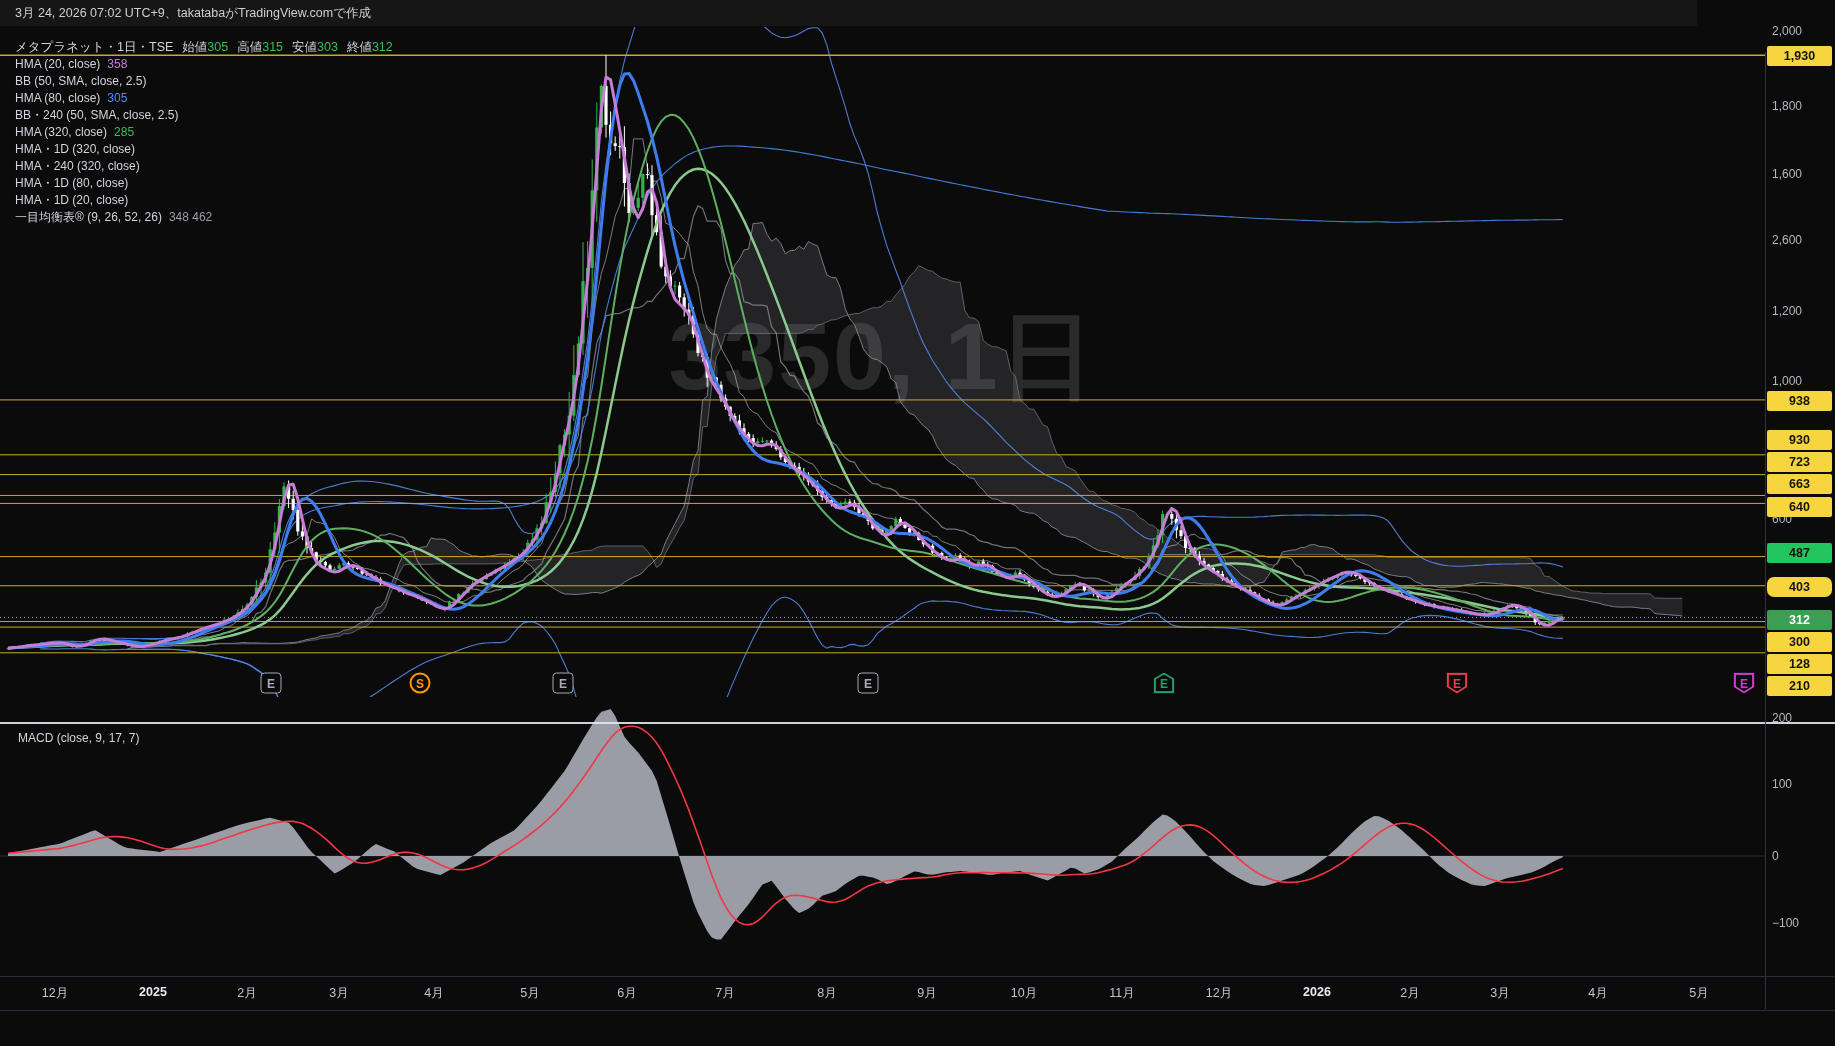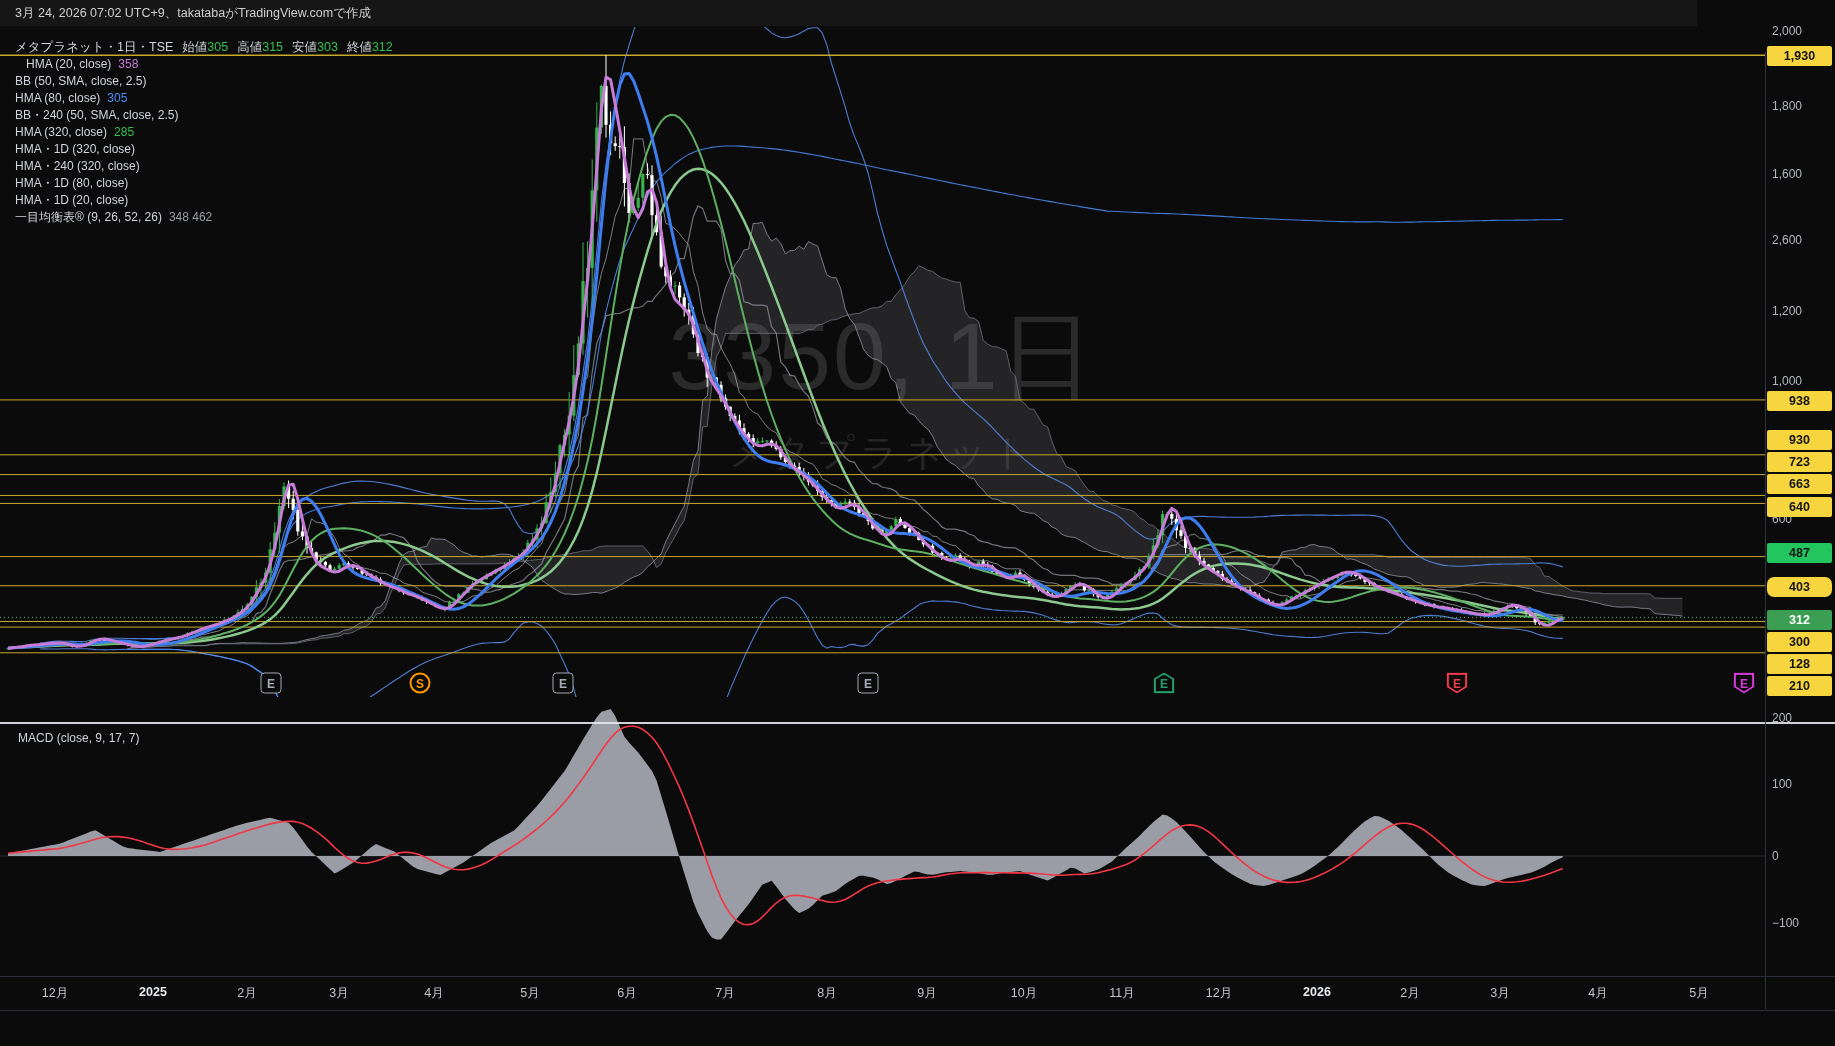--- a/index.html
+++ b/index.html
@@ -9,21 +9,21 @@
   #app{position:absolute;inset:0;background:#0b0b0c;}
   
   #topbar{position:absolute;left:0;top:0;width:1697px;height:26px;background:#161616;
           border-bottom:1px solid #222;color:#cfcfcf;font-size:12.5px;line-height:26px;}
   #topbar span{margin-left:15px;}
   
   #chart-wrap{position:absolute;left:0;top:26px;width:1835px;height:958px;background:#0b0b0c;}
   #chart-svg{position:absolute;left:0;top:0;}
   
   #watermark{position:absolute;left:0;top:268px;width:1765px;text-align:center;pointer-events:none;}
-  #wm1{font-size:95px;font-weight:400;color:rgba(255,255,255,0.13);letter-spacing:2px;}
+  #wm1{font-size:95px;font-weight:700;color:rgba(255,255,255,0.13);letter-spacing:2px;}
   #wm2{font-size:37px;color:rgba(255,255,255,0.11);margin-top:6px;letter-spacing:6px;}
   
   #legend{position:absolute;left:15px;top:6px;}
   .lrow{position:absolute;left:0;white-space:nowrap;font-size:12px;color:#d1d4dc;height:16px;line-height:16px;}
   .lrow .val{margin-left:7px;}
   .sym{font-size:12.5px;}
   .sym .ohlc-l{color:#d1d4dc;margin-left:9px;}
   .sym .ohlc-v{color:#35c04f;}
   
   .ptick{position:absolute;left:1772px;width:60px;color:#b5b8c0;font-size:12px;height:14px;line-height:14px;}
@@ -60,21 +60,20 @@
 
 <div id="app">
 
   <div id="topbar">
     <span>3月 24, 2026 07:02 UTC+9、takatabaがTradingView.comで作成</span>
   </div>
 
   <div id="chart-wrap">
     <div id="watermark">
       <div id="wm1">3350, 1日</div>
-      <div id="wm2">メタプラネット</div>
     </div>
     <svg id="chart-svg" width="1835" height="958">
         <defs>
           <clipPath id="clip-price">
             <rect x="0" y="1" width="1765" height="670"></rect>
           </clipPath>
           <clipPath id="clip-macd">
             <rect x="0" y="672" width="1765" height="251"></rect>
           </clipPath>
         </defs>
@@ -784,21 +783,21 @@
           <line x1="0" y1="591.3757946295203" x2="1765" y2="591.3757946295203" stroke="#44c767" stroke-width="1" stroke-dasharray="1 3"></line>
         </g>
         <g clip-path="url(#clip-macd)">
           <line x1="0" y1="830" x2="1765" y2="830" stroke="#2a2e39" stroke-width="1"></line>
           <path d="M8,830 L8.0,827.3 L12.6,826.4 L17.2,825.6 L21.8,824.7 L26.4,823.9 L31.0,823.0 L35.6,822.2 L40.2,821.3 L44.8,820.5 L49.4,819.6 L54.0,818.8 L58.6,817.9 L63.2,816.4 L67.8,814.6 L72.4,812.8 L77.0,811.0 L81.6,809.2 L86.2,807.4 L90.8,805.6 L95.4,804.2 L100.0,806.9 L104.6,809.7 L109.2,812.4 L113.8,815.1 L118.4,817.9 L123.0,820.6 L127.6,822.1 L132.2,822.6 L136.8,823.2 L141.4,823.7 L146.0,824.2 L150.6,824.8 L155.2,825.3 L159.8,825.9 L164.4,824.4 L169.0,822.8 L173.6,821.2 L178.2,819.7 L182.8,818.1 L187.4,816.5 L192.0,814.9 L196.6,813.4 L201.2,811.8 L205.8,810.2 L210.4,808.6 L215.0,807.1 L219.6,805.5 L224.2,803.9 L228.8,802.3 L233.4,800.8 L238.0,799.2 L242.6,797.9 L247.2,796.8 L251.8,795.8 L256.4,794.7 L261.0,793.7 L265.6,792.6 L270.2,791.7 L274.8,793.0 L279.4,794.2 L284.0,795.5 L288.6,796.7 L293.2,801.5 L297.8,807.8 L302.4,814.1 L307.0,820.4 L311.6,826.0 L316.2,830.3 L320.8,834.6 L325.4,838.9 L330.0,843.2 L334.6,847.4 L339.2,845.2 L343.8,842.4 L348.4,839.5 L353.0,836.7 L357.6,833.2 L362.2,829.1 L366.8,825.0 L371.4,820.9 L376.0,818.1 L380.6,820.0 L385.2,821.9 L389.8,823.8 L394.4,825.6 L399.0,829.2 L403.6,833.0 L408.2,836.7 L412.8,840.5 L417.4,843.0 L422.0,844.2 L426.6,845.5 L431.2,846.8 L435.8,848.0 L440.4,849.0 L445.0,846.4 L449.6,843.9 L454.2,841.4 L458.8,838.9 L463.4,836.4 L468.0,833.3 L472.6,830.1 L477.2,826.8 L481.8,823.5 L486.4,820.2 L491.0,817.1 L495.6,814.6 L500.2,812.1 L504.8,809.6 L509.4,807.0 L514.0,804.5 L518.6,800.0 L523.2,795.0 L527.8,789.9 L532.4,784.9 L537.0,779.9 L541.6,774.5 L546.2,768.6 L550.8,762.7 L555.4,756.7 L560.0,750.8 L564.6,744.9 L569.2,737.2 L573.8,729.3 L578.4,721.4 L583.0,713.5 L587.6,706.0 L592.2,698.6 L596.8,691.3 L601.4,685.8 L606.0,684.4 L610.6,683.1 L615.2,690.0 L619.8,700.4 L624.4,710.8 L629.0,716.6 L633.6,721.6 L638.2,726.6 L642.8,732.5 L647.4,738.8 L652.0,745.1 L656.6,754.5 L661.2,769.8 L665.8,785.0 L670.4,800.5 L675.0,816.3 L679.6,832.1 L684.2,846.9 L688.8,861.6 L693.4,876.3 L698.0,887.3 L702.6,896.3 L707.2,905.3 L711.8,911.6 L716.4,913.5 L721.0,913.6 L725.6,907.5 L730.2,901.4 L734.8,895.3 L739.4,889.6 L744.0,884.0 L748.6,878.3 L753.2,871.8 L757.8,865.0 L762.4,858.6 L767.0,856.7 L771.6,854.8 L776.2,860.4 L780.8,866.7 L785.4,872.9 L790.0,878.3 L794.6,883.6 L799.2,887.0 L803.8,884.9 L808.4,882.8 L813.0,879.0 L817.6,874.3 L822.2,869.7 L826.8,868.2 L831.4,866.8 L836.0,864.9 L840.6,861.5 L845.2,858.1 L849.8,855.0 L854.4,852.4 L859.0,849.8 L863.6,849.8 L868.2,850.7 L872.8,851.5 L877.4,853.2 L882.0,855.6 L886.6,858.0 L891.2,857.1 L895.8,854.8 L900.4,852.4 L905.0,850.1 L909.6,847.8 L914.2,845.5 L918.8,846.1 L923.4,847.4 L928.0,848.6 L932.6,848.7 L937.2,847.9 L941.8,847.0 L946.4,846.3 L951.0,845.9 L955.6,845.5 L960.2,845.1 L964.8,845.5 L969.4,845.9 L974.0,846.3 L978.6,847.1 L983.2,847.9 L987.8,848.8 L992.4,848.7 L997.0,847.9 L1001.6,847.1 L1006.2,846.3 L1010.8,845.9 L1015.4,845.5 L1020.0,845.1 L1024.6,846.8 L1029.2,848.4 L1033.8,850.1 L1038.4,851.6 L1043.0,853.1 L1047.6,854.5 L1052.2,852.3 L1056.8,849.6 L1061.4,847.0 L1066.0,844.4 L1070.6,841.8 L1075.2,842.6 L1079.8,845.1 L1084.4,847.5 L1089.0,846.5 L1093.6,845.1 L1098.2,843.6 L1102.8,840.9 L1107.4,838.2 L1112.0,835.5 L1116.6,831.0 L1121.2,826.5 L1125.8,822.0 L1130.4,817.9 L1135.0,813.9 L1139.6,809.8 L1144.2,805.1 L1148.8,800.4 L1153.4,796.0 L1158.0,792.3 L1162.6,788.6 L1167.2,789.5 L1171.8,792.4 L1176.4,795.9 L1181.0,800.7 L1185.6,805.6 L1190.2,810.6 L1194.8,815.8 L1199.4,821.1 L1204.0,825.9 L1208.6,830.6 L1213.2,835.0 L1217.8,838.4 L1222.4,841.8 L1227.0,845.0 L1231.6,847.9 L1236.2,850.8 L1240.8,853.3 L1245.4,855.5 L1250.0,857.8 L1254.6,859.0 L1259.2,859.5 L1263.8,860.0 L1268.4,859.1 L1273.0,857.6 L1277.6,856.2 L1282.2,854.6 L1286.8,853.0 L1291.4,851.4 L1296.0,849.9 L1300.6,848.3 L1305.2,845.8 L1309.8,842.9 L1314.4,840.0 L1319.0,836.6 L1323.6,833.2 L1328.2,829.8 L1332.8,825.6 L1337.4,821.4 L1342.0,817.0 L1346.6,812.3 L1351.2,807.5 L1355.8,803.2 L1360.4,799.0 L1365.0,795.2 L1369.6,792.6 L1374.2,789.9 L1378.8,790.2 L1383.4,792.3 L1388.0,794.4 L1392.6,797.5 L1397.2,800.7 L1401.8,804.2 L1406.4,808.4 L1411.0,812.6 L1415.6,816.8 L1420.2,821.0 L1424.8,825.3 L1429.4,830.1 L1434.0,834.8 L1438.6,838.9 L1443.2,842.6 L1447.8,846.3 L1452.4,849.0 L1457.0,851.6 L1461.6,854.0 L1466.2,856.1 L1470.8,858.2 L1475.4,859.2 L1480.0,859.7 L1484.6,859.9 L1489.2,858.4 L1493.8,856.8 L1498.4,855.2 L1503.0,853.6 L1507.6,852.1 L1512.2,851.0 L1516.8,849.9 L1521.4,848.9 L1526.0,847.8 L1530.6,846.8 L1535.2,845.0 L1539.8,842.9 L1544.4,840.7 L1549.0,838.1 L1553.6,835.5 L1558.2,833.2 L1562.8,831.3 L1562.799999999993,830 Z" fill="#a7aab3" opacity="0.92"></path>
           <path d="M8.0,827.3 L12.6,826.8 L17.2,826.4 L21.8,826.0 L26.4,825.6 L31.0,825.1 L35.6,824.7 L40.2,824.3 L44.8,823.9 L49.4,823.4 L54.0,823.0 L58.6,822.6 L63.2,821.7 L67.8,820.7 L72.4,819.6 L77.0,818.5 L81.6,817.3 L86.2,816.0 L90.8,814.6 L95.4,813.2 L100.0,812.0 L104.6,811.2 L109.2,810.7 L113.8,810.5 L118.4,810.6 L123.0,811.1 L127.6,811.8 L132.2,812.8 L136.8,814.0 L141.4,815.3 L146.0,816.9 L150.6,818.6 L155.2,820.1 L159.8,821.5 L164.4,822.5 L169.0,823.1 L173.6,823.4 L178.2,823.3 L182.8,823.0 L187.4,822.5 L192.0,821.8 L196.6,820.9 L201.2,819.9 L205.8,818.7 L210.4,817.3 L215.0,815.7 L219.6,814.1 L224.2,812.6 L228.8,811.0 L233.4,809.4 L238.0,807.8 L242.6,806.3 L247.2,804.8 L251.8,803.3 L256.4,801.9 L261.0,800.5 L265.6,799.2 L270.2,797.9 L274.8,796.9 L279.4,796.1 L284.0,795.5 L288.6,795.2 L293.2,795.4 L297.8,796.2 L302.4,797.6 L307.0,799.7 L311.6,802.3 L316.2,805.3 L320.8,808.8 L325.4,812.7 L330.0,816.9 L334.6,821.4 L339.2,825.5 L343.8,829.3 L348.4,832.5 L353.0,834.9 L357.6,836.5 L362.2,837.2 L366.8,837.1 L371.4,836.3 L376.0,835.0 L380.6,833.4 L385.2,831.6 L389.8,829.6 L394.4,828.0 L399.0,826.9 L403.6,826.4 L408.2,826.4 L412.8,827.0 L417.4,828.1 L422.0,829.7 L426.6,831.8 L431.2,834.2 L435.8,836.5 L440.4,838.8 L445.0,840.7 L449.6,842.2 L454.2,843.2 L458.8,843.7 L463.4,843.7 L468.0,843.1 L472.6,842.0 L477.2,840.5 L481.8,838.7 L486.4,836.5 L491.0,833.9 L495.6,831.1 L500.2,828.2 L504.8,825.3 L509.4,822.5 L514.0,819.6 L518.6,816.6 L523.2,813.4 L527.8,810.0 L532.4,806.5 L537.0,802.9 L541.6,799.1 L546.2,795.0 L550.8,790.7 L555.4,786.1 L560.0,781.2 L564.6,776.0 L569.2,770.4 L573.8,764.5 L578.4,758.4 L583.0,752.0 L587.6,745.5 L592.2,738.7 L596.8,731.8 L601.4,724.8 L606.0,718.3 L610.6,712.2 L615.2,707.1 L619.8,703.4 L624.4,701.2 L629.0,700.2 L633.6,700.2 L638.2,701.3 L642.8,703.5 L647.4,706.8 L652.0,711.3 L656.6,717.0 L661.2,724.1 L665.8,732.6 L670.4,741.8 L675.0,751.5 L679.6,761.6 L684.2,772.5 L688.8,784.1 L693.4,796.6 L698.0,809.5 L702.6,822.6 L707.2,836.0 L711.8,849.1 L716.4,861.0 L721.0,871.8 L725.6,880.7 L730.2,887.8 L734.8,893.0 L739.4,896.6 L744.0,898.5 L748.6,898.6 L753.2,897.4 L757.8,894.8 L762.4,890.9 L767.0,886.3 L771.6,881.4 L776.2,877.0 L780.8,873.6 L785.4,871.2 L790.0,869.8 L794.6,869.3 L799.2,869.5 L803.8,870.1 L808.4,871.0 L813.0,872.1 L817.6,873.4 L822.2,874.5 L826.8,875.6 L831.4,876.2 L836.0,876.0 L840.6,875.1 L845.2,873.4 L849.8,871.0 L854.4,868.1 L859.0,865.2 L863.6,862.4 L868.2,860.1 L872.8,858.2 L877.4,856.8 L882.0,855.8 L886.6,855.0 L891.2,854.4 L895.8,853.8 L900.4,853.4 L905.0,852.9 L909.6,852.6 L914.2,852.2 L918.8,851.9 L923.4,851.6 L928.0,851.4 L932.6,851.0 L937.2,850.4 L941.8,849.4 L946.4,848.5 L951.0,847.8 L955.6,847.2 L960.2,846.8 L964.8,846.6 L969.4,846.7 L974.0,846.7 L978.6,846.7 L983.2,846.6 L987.8,846.6 L992.4,846.7 L997.0,846.8 L1001.6,846.8 L1006.2,846.8 L1010.8,846.9 L1015.4,846.9 L1020.0,846.9 L1024.6,847.0 L1029.2,847.1 L1033.8,847.4 L1038.4,847.7 L1043.0,848.0 L1047.6,848.5 L1052.2,848.9 L1056.8,849.1 L1061.4,849.2 L1066.0,849.0 L1070.6,848.7 L1075.2,848.5 L1079.8,848.4 L1084.4,848.3 L1089.0,848.0 L1093.6,847.5 L1098.2,846.7 L1102.8,845.5 L1107.4,844.4 L1112.0,843.2 L1116.6,841.8 L1121.2,840.3 L1125.8,838.7 L1130.4,836.6 L1135.0,834.0 L1139.6,830.9 L1144.2,827.4 L1148.8,823.7 L1153.4,819.8 L1158.0,815.7 L1162.6,811.6 L1167.2,807.8 L1171.8,804.5 L1176.4,802.0 L1181.0,800.2 L1185.6,799.2 L1190.2,798.9 L1194.8,799.4 L1199.4,800.7 L1204.0,802.9 L1208.6,805.8 L1213.2,809.3 L1217.8,813.5 L1222.4,817.8 L1227.0,822.2 L1231.6,826.5 L1236.2,830.7 L1240.8,834.7 L1245.4,838.4 L1250.0,841.9 L1254.6,845.1 L1259.2,847.9 L1263.8,850.3 L1268.4,852.3 L1273.0,853.9 L1277.6,855.1 L1282.2,855.9 L1286.8,856.4 L1291.4,856.4 L1296.0,856.1 L1300.6,855.5 L1305.2,854.5 L1309.8,853.2 L1314.4,851.6 L1319.0,849.6 L1323.6,847.5 L1328.2,845.1 L1332.8,842.6 L1337.4,839.8 L1342.0,836.8 L1346.6,833.6 L1351.2,830.0 L1355.8,826.3 L1360.4,822.4 L1365.0,818.4 L1369.6,814.5 L1374.2,810.6 L1378.8,807.0 L1383.4,803.9 L1388.0,801.2 L1392.6,799.3 L1397.2,797.9 L1401.8,797.2 L1406.4,797.3 L1411.0,798.1 L1415.6,799.6 L1420.2,801.7 L1424.8,804.5 L1429.4,807.8 L1434.0,811.5 L1438.6,815.4 L1443.2,819.4 L1447.8,823.5 L1452.4,827.5 L1457.0,831.5 L1461.6,835.3 L1466.2,838.9 L1470.8,842.3 L1475.4,845.5 L1480.0,848.4 L1484.6,850.9 L1489.2,852.8 L1493.8,854.3 L1498.4,855.4 L1503.0,856.0 L1507.6,856.2 L1512.2,856.2 L1516.8,855.8 L1521.4,855.2 L1526.0,854.4 L1530.6,853.3 L1535.2,852.1 L1539.8,850.7 L1544.4,849.2 L1549.0,847.7 L1553.6,846.0 L1558.2,844.3 L1562.8,842.6 " stroke="#f23645" stroke-width="1.6" fill="none"></path>
         </g>
       </svg>
     <div id="legend">
         <div class="lrow sym" style="top: 7px;"><span>メタプラネット・1日・TSE</span><span class="ohlc-l">始値</span><span class="ohlc-v">305</span><span class="ohlc-l">高値</span><span class="ohlc-v">315</span><span class="ohlc-l">安値</span><span class="ohlc-v">303</span><span class="ohlc-l">終値</span><span class="ohlc-v">312</span></div>
-        <div class="lrow" style="top: 24px; margin-left: 11px;"><span>HMA (20, close)</span><span class="val" style="color: rgb(199, 125, 216);">358</span></div>
+        <div class="lrow" style="top: 24px;"><span>HMA (20, close)</span><span class="val" style="color: rgb(199, 125, 216);">358</span></div>
         <div class="lrow" style="top: 41px;"><span>BB (50, SMA, close, 2.5)</span></div>
         <div class="lrow" style="top: 58px;"><span>HMA (80, close)</span><span class="val" style="color: rgb(77, 142, 247);">305</span></div>
         <div class="lrow" style="top: 75px;"><span>BB・240 (50, SMA, close, 2.5)</span></div>
         <div class="lrow" style="top: 92px;"><span>HMA (320, close)</span><span class="val" style="color: rgb(53, 192, 79);">285</span></div>
         <div class="lrow" style="top: 109px;"><span>HMA・1D (320, close)</span></div>
         <div class="lrow" style="top: 126px;"><span>HMA・240 (320, close)</span></div>
         <div class="lrow" style="top: 143px;"><span>HMA・1D (80, close)</span></div>
         <div class="lrow" style="top: 160px;"><span>HMA・1D (20, close)</span></div>
         <div class="lrow" style="top: 177px;"><span>一目均衡表® (9, 26, 52, 26)</span><span class="val" style="color: rgb(155, 158, 168);">348  462</span></div>
       </div>

